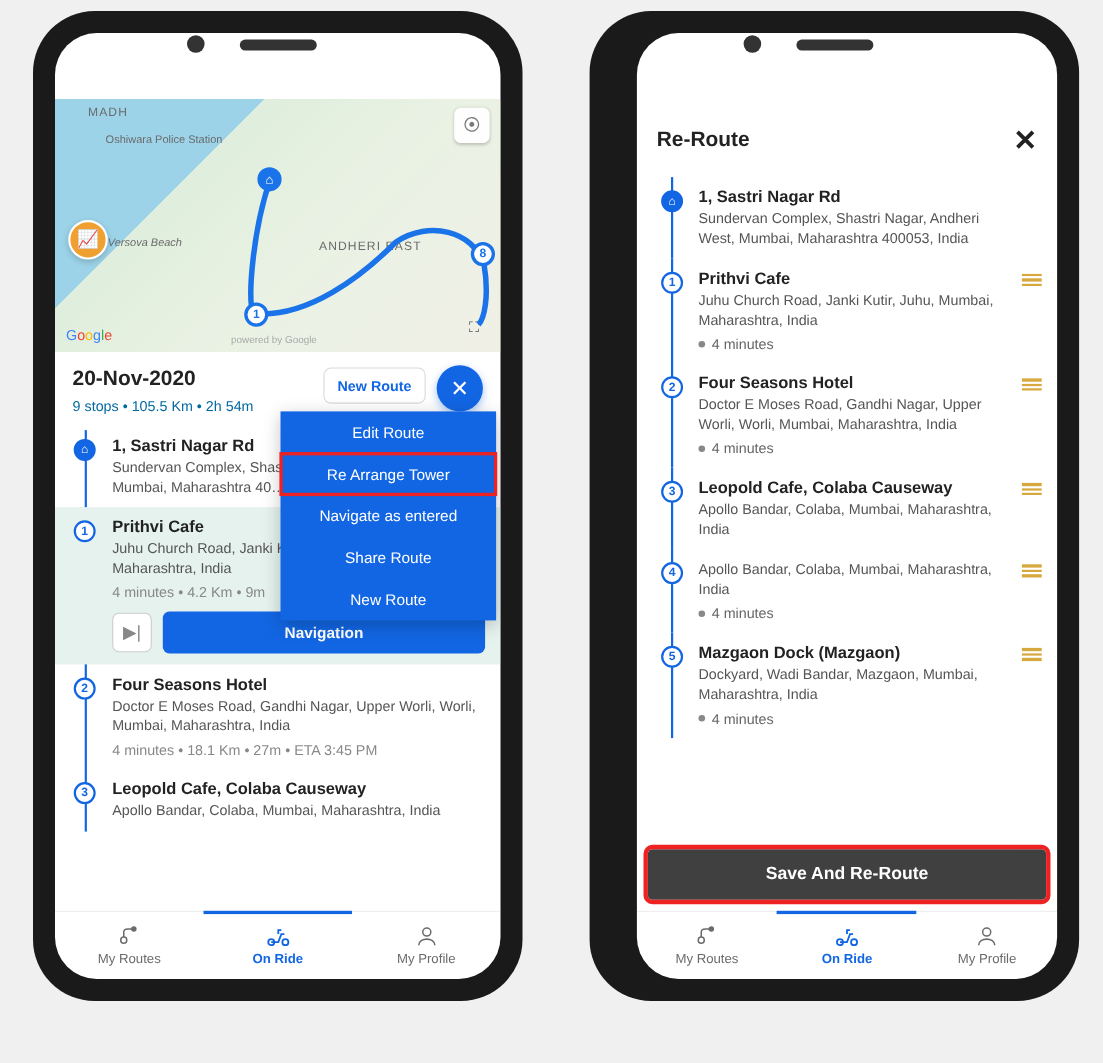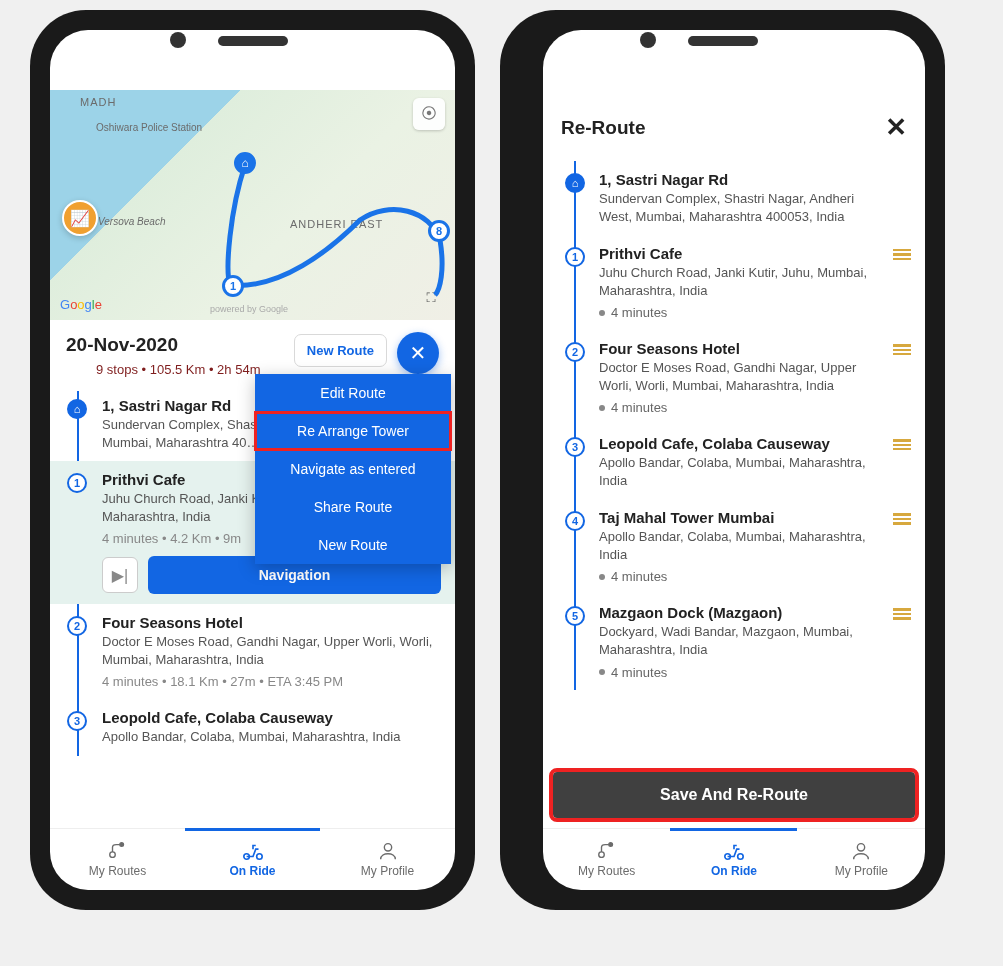--- a/index.html
+++ b/index.html
@@ -6,21 +6,21 @@
   body { background: #f0f0f0; width: 1003px; height: 966px; position: relative; }
   .phone-frame {
     position: absolute;
     width: 445px;
     height: 900px;
     background: #1a1a1a;
     border-radius: 56px;
     padding: 20px;
   }
   .phone-frame.left { left: 30px; top: 10px; }
-  .phone-frame.right { left: 500px; top: 10px; padding-left: 43px; }
+  .phone-frame.right { left: 536px; top: 10px; padding-left: 43px; }
   .phone-inner {
     width: 100%;
     height: 100%;
     background: #fff;
     border-radius: 38px;
     overflow: hidden;
     position: relative;
   }
   .speaker {
     position: absolute;
@@ -91,21 +91,21 @@
   .map-google .g1{color:#4285F4}.map-google .g2{color:#EA4335}.map-google .g3{color:#FBBC05}.map-google .g4{color:#4285F4}.map-google .g5{color:#34A853}.map-google .g6{color:#EA4335}
   .route-line { position:absolute; stroke:#1a73e8; stroke-width:5; fill:none; }
   .stop-dot { position:absolute; width:22px; height:22px; border:3px solid #1a73e8; background:#fff; border-radius:50%; display:flex; align-items:center; justify-content:center; font-size:11px; font-weight:600; color:#1a73e8; }
   .home-dot { background:#1a73e8; color:#fff; font-size:12px; }
 
   .route-header {
     padding: 14px 16px 10px 16px;
     position: relative;
   }
   .route-header h2 { font-size: 19px; font-weight: 700; color:#222; margin-bottom: 6px; }
-  .route-header .meta { font-size: 13px; color: #7f1d1d; margin-left: 30px; }
+  .route-header .meta { font-size: 13px; color: #0369a1; }
   .new-route-btn {
     position: absolute;
     right: 68px; top: 14px;
     padding: 8px 12px;
     border: 1.5px solid #d9d9d9;
     border-radius: 7px;
     background: #fff;
     color: #1266e3;
     font-size: 13px; font-weight: 600;
   }
@@ -386,21 +386,20 @@
         </div>
 
         <div class="reroute-item">
           <div class="v2"></div>
           <div class="stop-marker">4</div>
           <div class="drag-handle">
               <span></span>
               <span></span>
               <span></span>
             </div>
-          <div class="stop-title">Taj Mahal Tower Mumbai</div>
           <div class="stop-addr">Apollo Bandar, Colaba, Mumbai, Maharashtra, India</div>
           <div class="mini-meta">
               <span class="dot"></span>
               <span>4 minutes</span>
             </div>
         </div>
 
         <div class="reroute-item">
           <div class="v2"></div>
           <div class="stop-marker">5</div>

